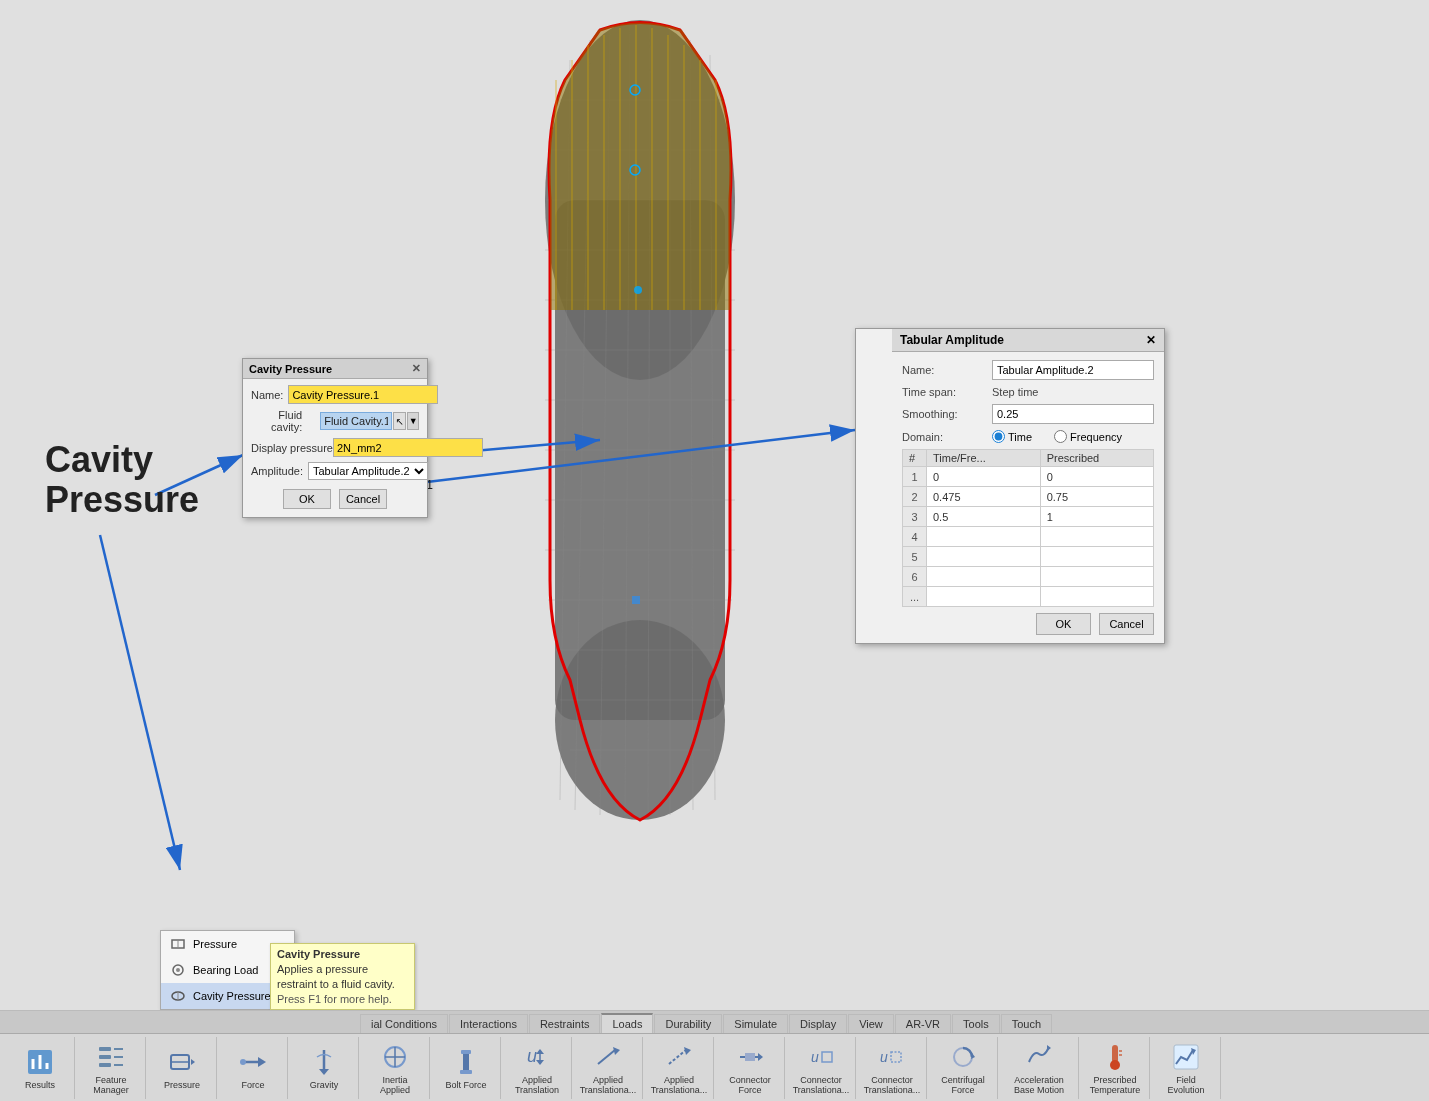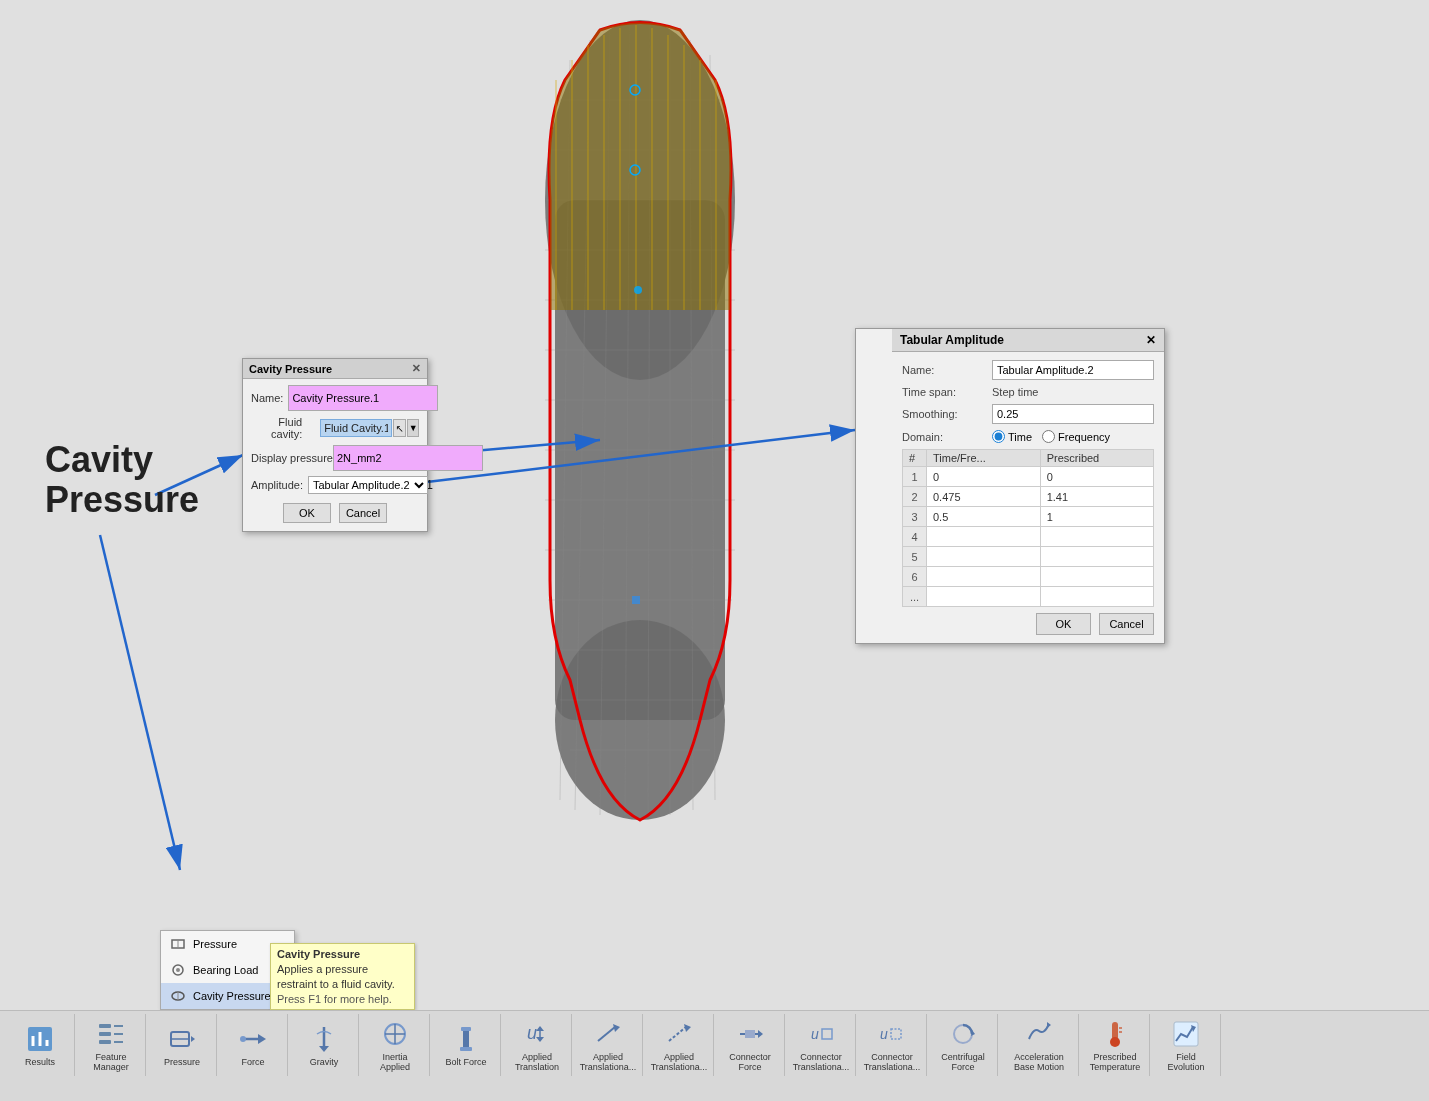--- a/index.html
+++ b/index.html
@@ -70,24 +70,24 @@
     .dialog-row label {
       width: 82px;
       text-align: right;
       padding-right: 5px;
       color: #333;
       white-space: nowrap;
       font-size: 11px;
     }
     .dialog-input {
       flex: 1;
-      height: 26px;
+      height: 19px;
       font-size: 11px;
       border: 1px solid #aaa;
-      background: #f0abfc;
+      background: #fde047;
       padding: 0 3px;
     }
     .fluid-cavity-row {
       display: flex;
       align-items: center;
       margin-bottom: 5px;
     }
     .fluid-cavity-label {
       width: 82px;
       text-align: right;
@@ -210,21 +210,21 @@
       margin-bottom: 6px;
       font-size: 11px;
     }
     .domain-label {
       width: 90px;
       color: #444;
     }
     .radio-group {
       display: flex;
       align-items: center;
-      gap: 10px;
+      gap: 22px;
     }
     .radio-item {
       display: flex;
       align-items: center;
       gap: 3px;
     }
     .radio-time {
       accent-color: #1a7fd4;
     }
     .tabular-table {
@@ -585,21 +585,21 @@
         </thead>
         <tbody id="table-body">
         <tr>
               <td class="row-num">1</td>
               <td>0</td>
               <td>0</td>
             </tr>
             <tr>
               <td class="row-num">2</td>
               <td>0.475</td>
-              <td>1.41</td>
+              <td>0.75</td>
             </tr>
             <tr>
               <td class="row-num">3</td>
               <td>0.5</td>
               <td>1</td>
             </tr>
             <tr>
               <td class="row-num">4</td>
               <td></td>
               <td></td>
@@ -660,20 +660,33 @@
 </div>
 
 <div class="tooltip-box">
   <div class="tooltip-title">Cavity Pressure</div>
   <div class="tooltip-body">Applies a pressure restraint to a fluid cavity.</div>
   <div class="tooltip-hint">Press F1 for more help.</div>
 </div>
 
 <div class="bottom-toolbar">
 
+  <div class="tab-bar">
+    <div class="tab-item">ial Conditions</div>
+    <div class="tab-item">Interactions</div>
+    <div class="tab-item">Restraints</div>
+    <div class="tab-item active">Loads</div>
+    <div class="tab-item">Durability</div>
+    <div class="tab-item">Simulate</div>
+    <div class="tab-item">Display</div>
+    <div class="tab-item">View</div>
+    <div class="tab-item">AR-VR</div>
+    <div class="tab-item">Tools</div>
+    <div class="tab-item">Touch</div>
+  </div>
 
   <div class="tools-row">
 
     <div class="tool-group">
       <div class="tool-item">
         <div class="tool-icon">
           <svg width="30" height="30" viewBox="0 0 30 30">
             <rect x="3" y="3" width="24" height="24" rx="2" fill="#4488cc" opacity="0.8"></rect>
             <line x1="8" y1="22" x2="8" y2="12" stroke="white" stroke-width="3"></line>
             <line x1="15" y1="22" x2="15" y2="8" stroke="white" stroke-width="3"></line>

